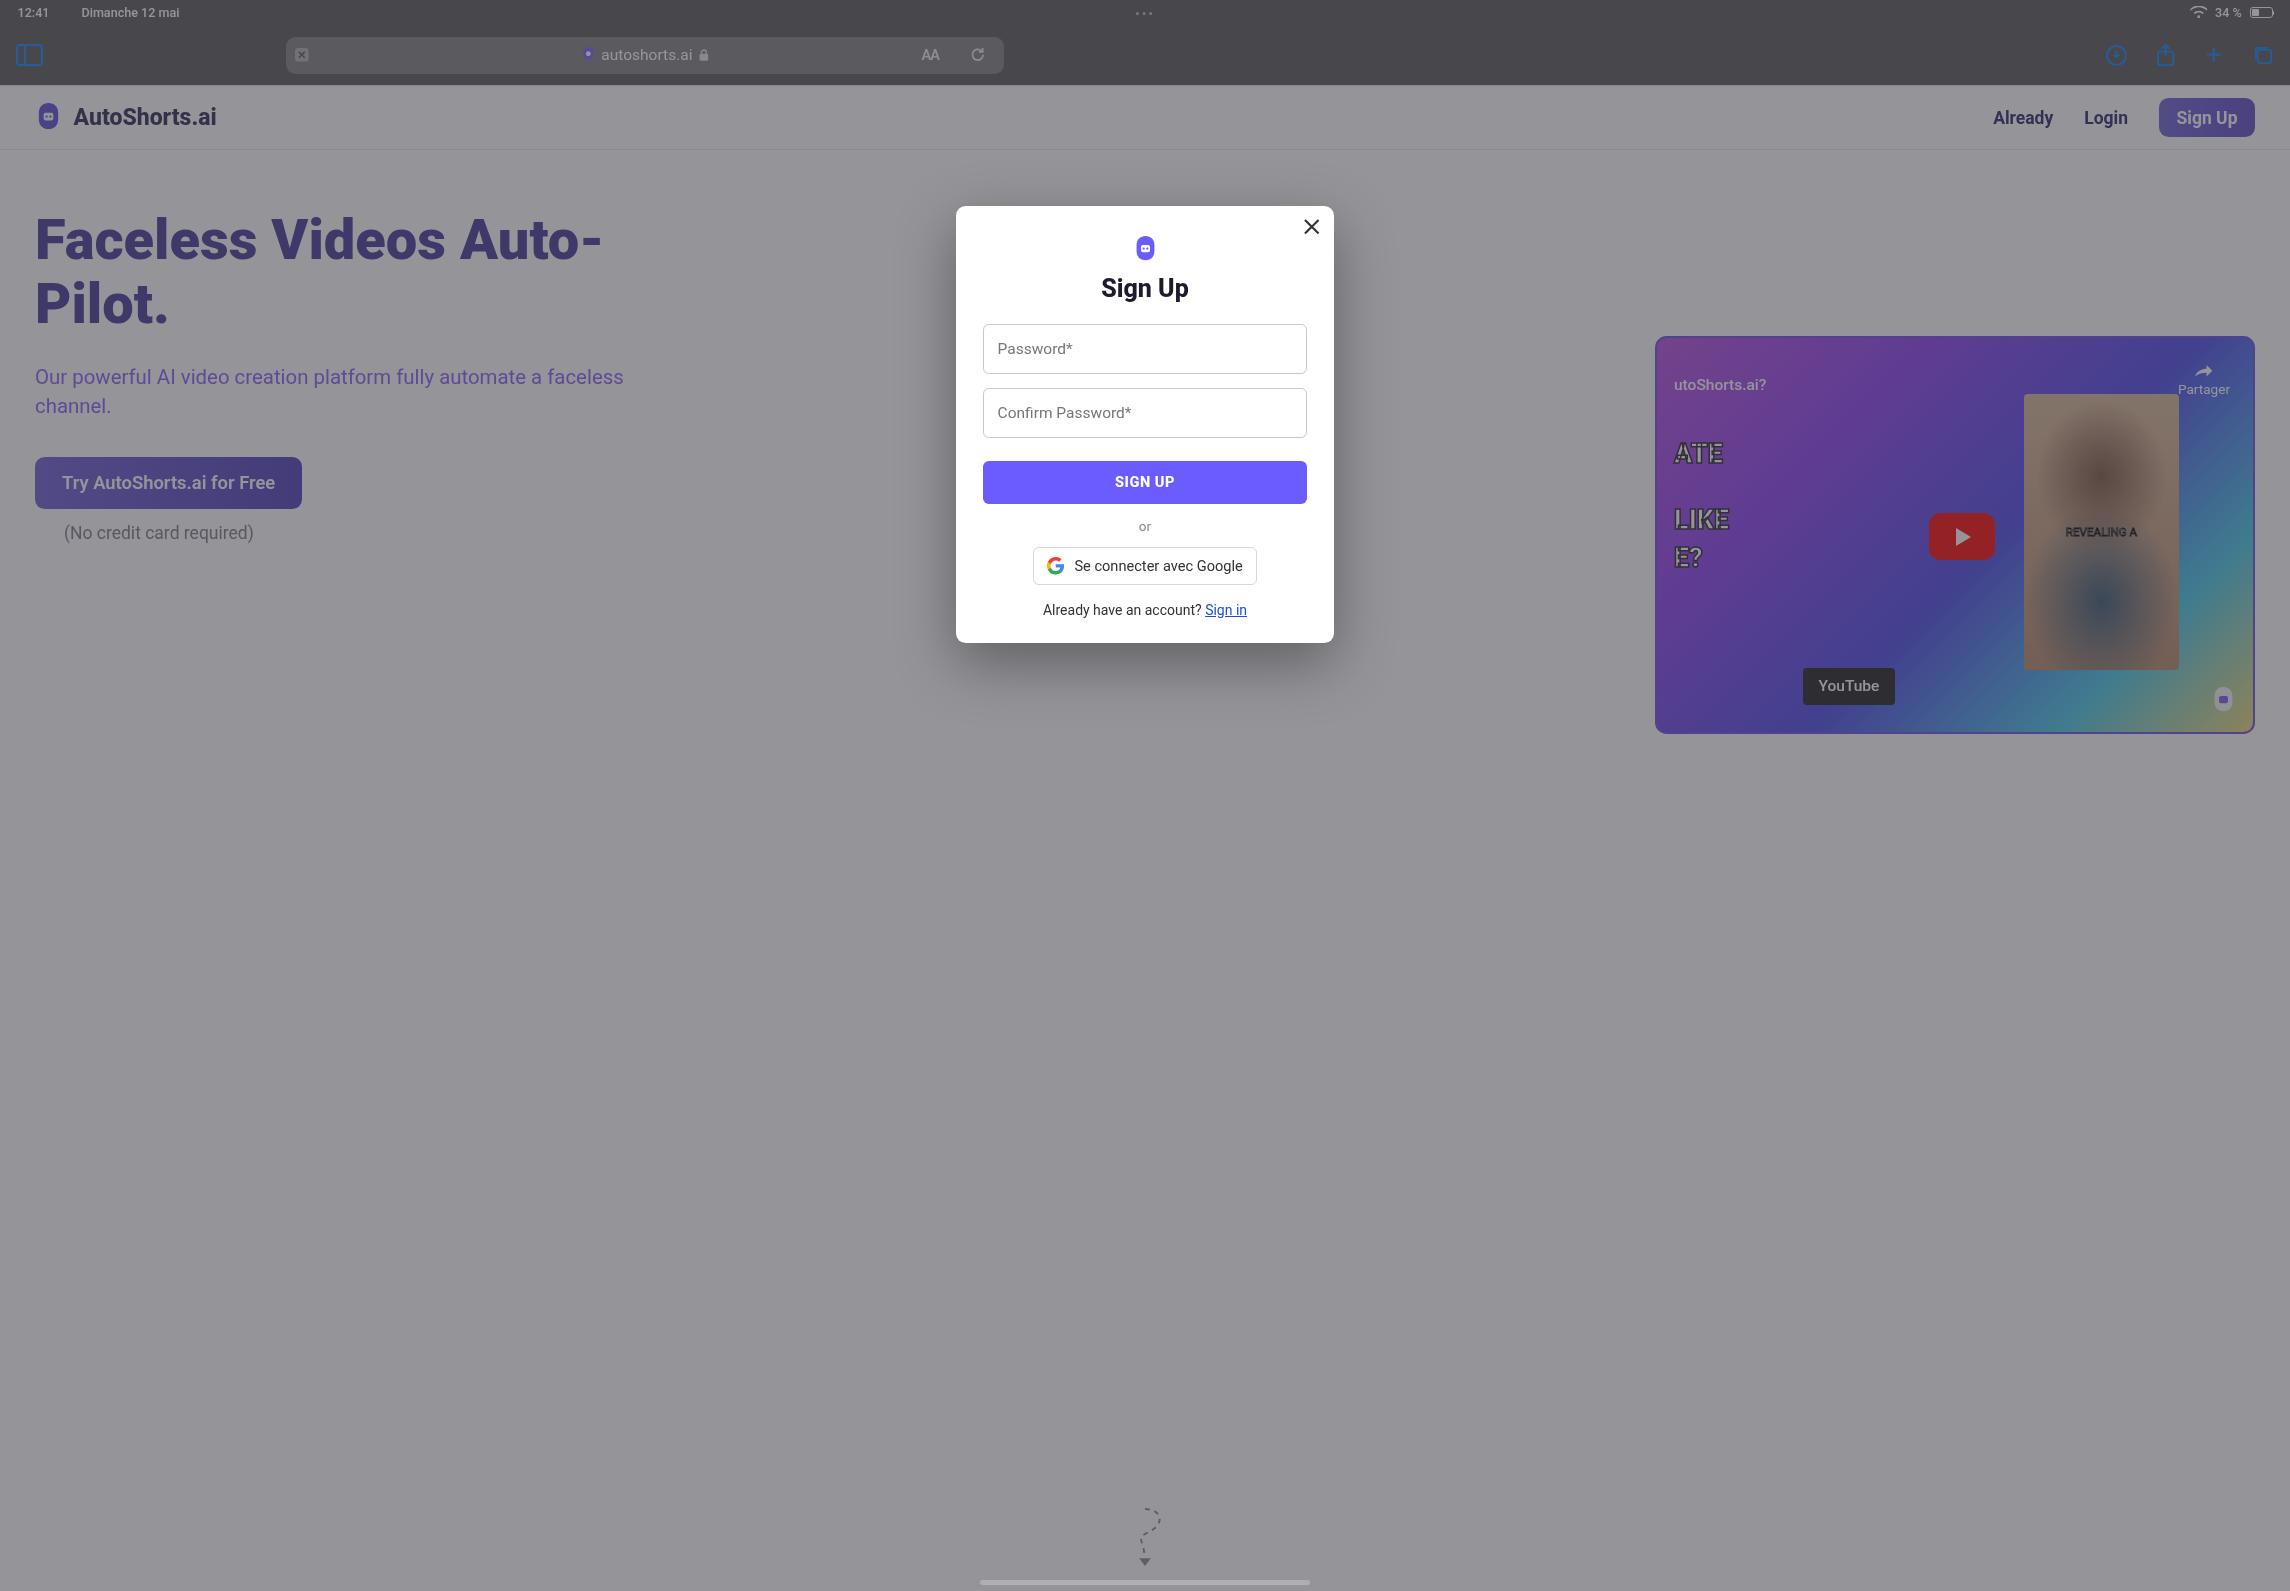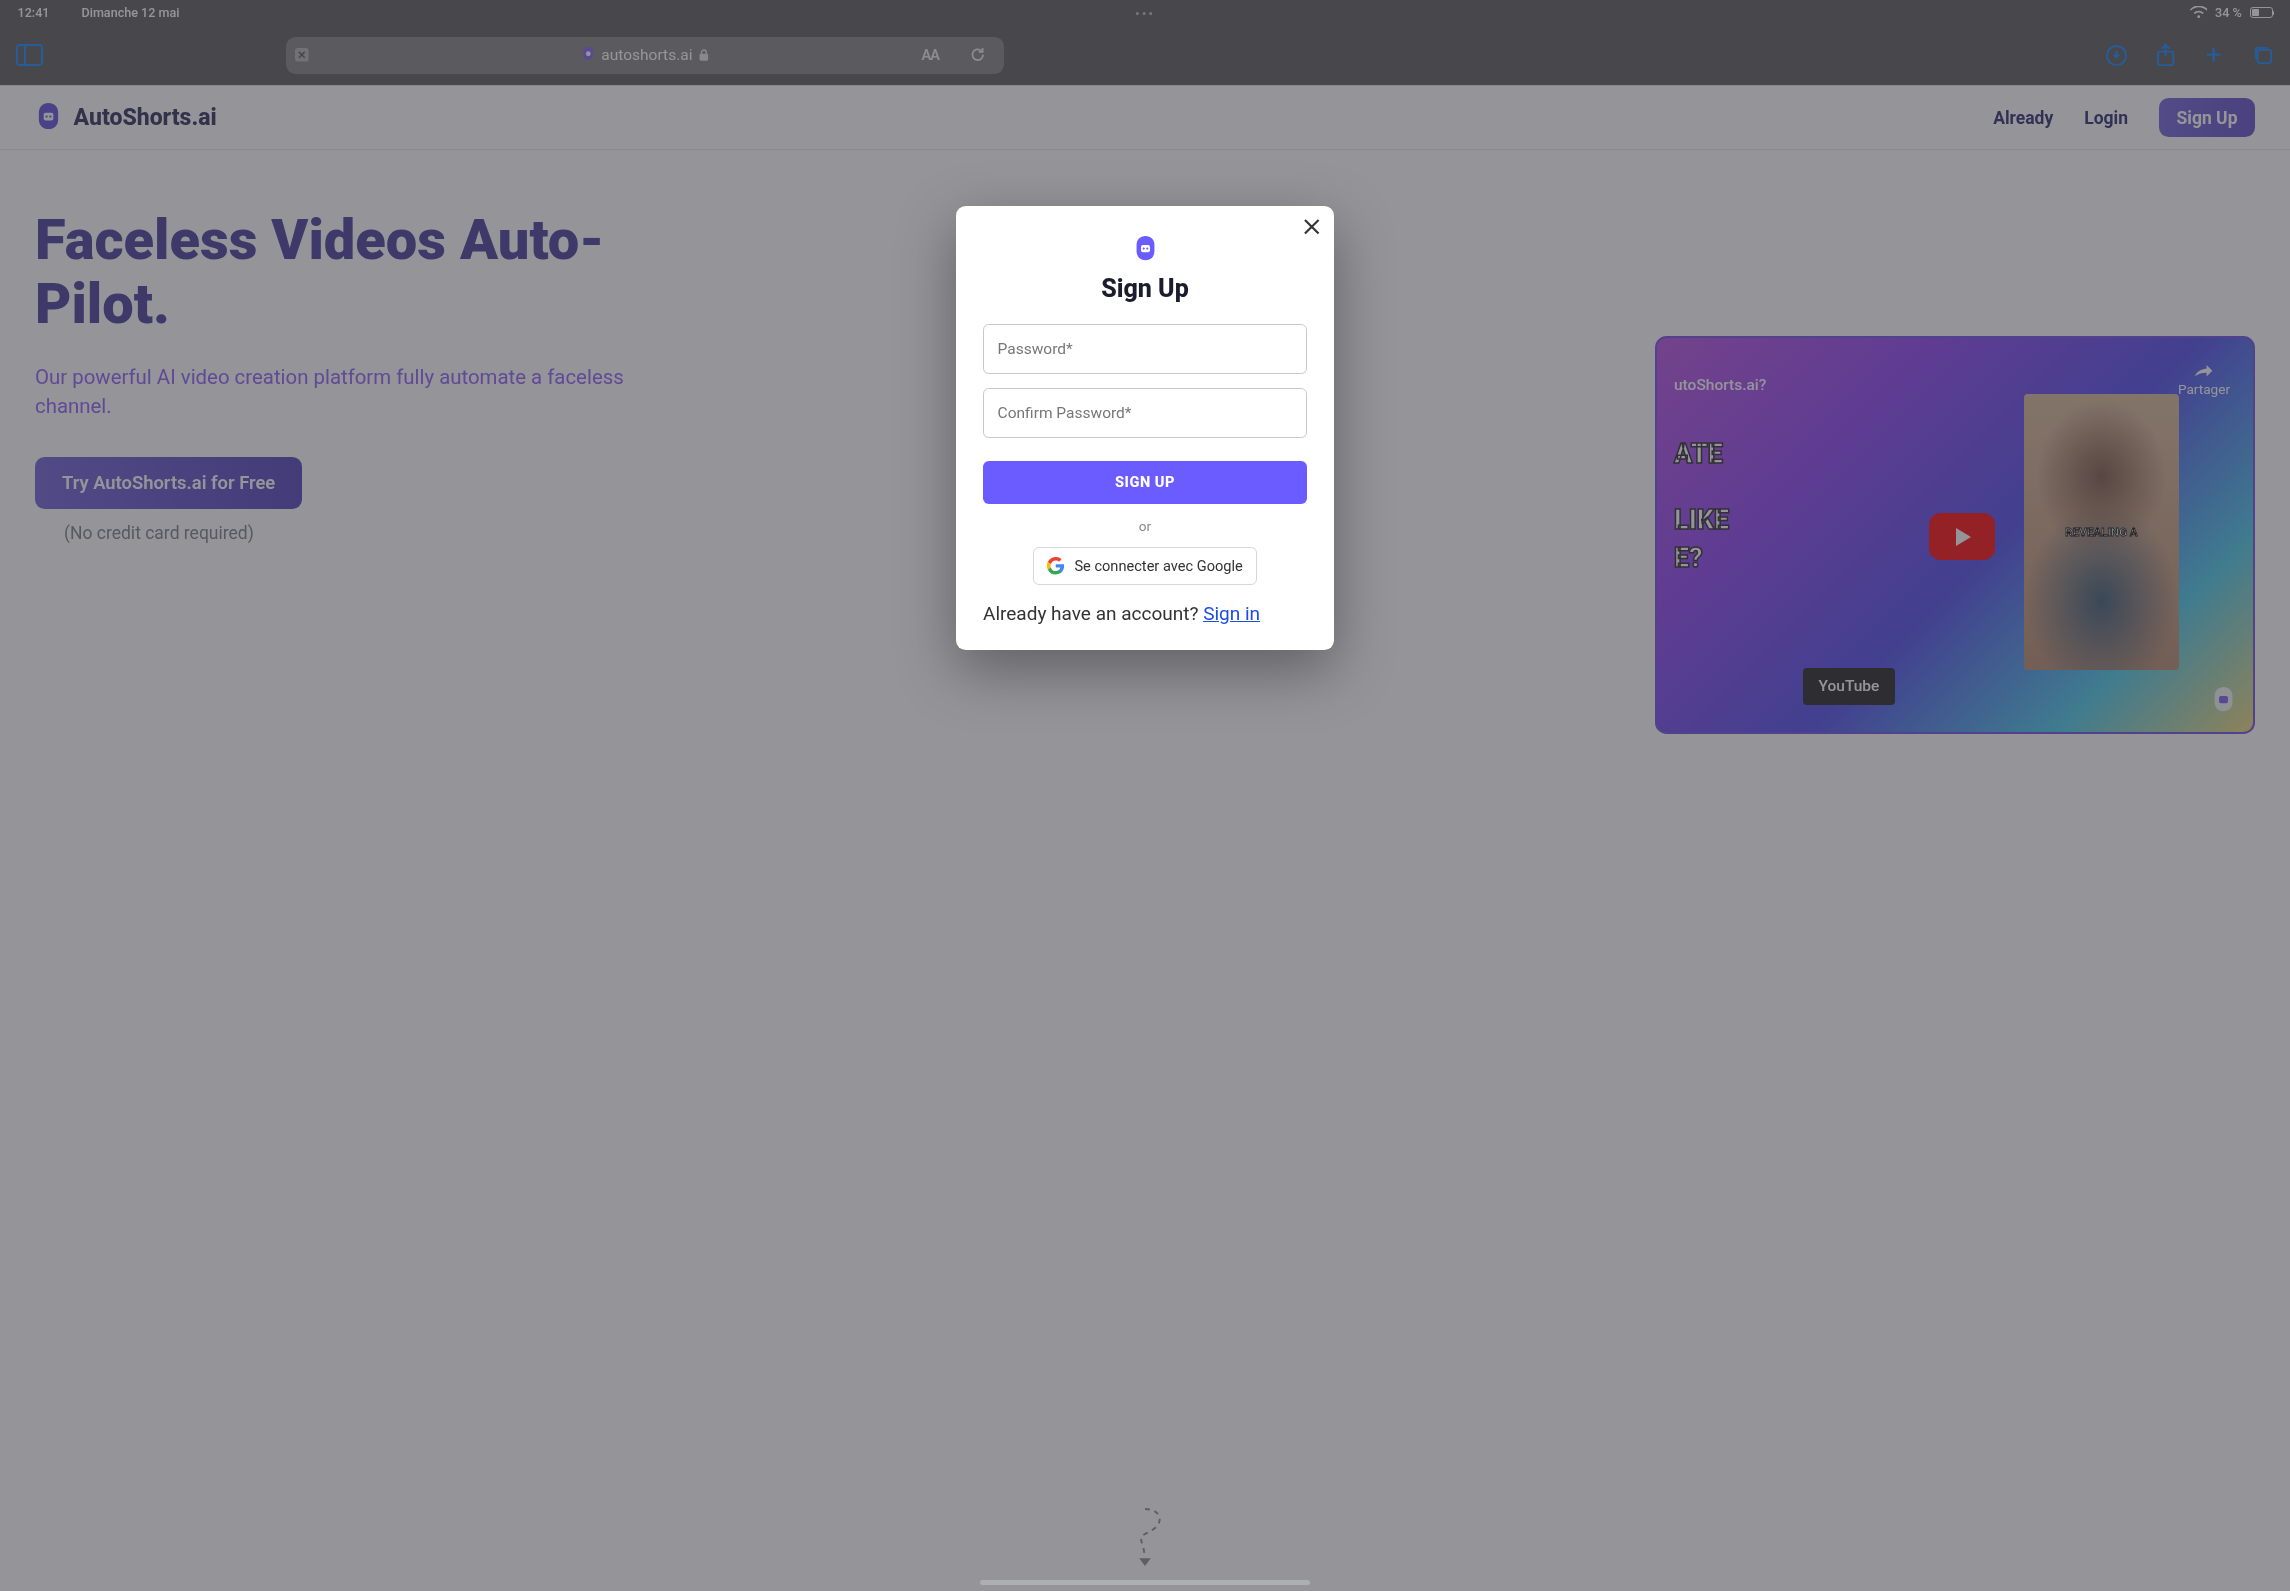--- a/index.html
+++ b/index.html
@@ -44,21 +44,21 @@
 .cta-note { margin-top: 13.6px; font-size: 17.5px; color: #7a7a86; margin-left: 29px; }
 
 .video-card { position: absolute; top: 186px; right: 35px; width: 600px; height: 398px; border-radius: 11.6px; background: linear-gradient(135deg, #b74ae0 0%, #8a3df0 28%, #4a45e8 55%, #44c8e8 80%, #f0d875 100%); border: 2.9px solid #6a4de0; overflow: hidden; }
 .video-overlay-text { position: absolute; left: 0; top: 37px; color: #fff; font-size: 27px; font-weight: 900; -webkit-text-stroke: 1.5px #222; line-height: 1.4; padding-left: 17px; }
 .yt-play { position: absolute; left: 272px; top: 175px; width: 66px; height: 47px; background: #ff0000; border-radius: 11.6px; display: flex; align-items: center; justify-content: center; }
 .yt-play::after { content: ""; border-left: 15.5px solid #fff; border-top: 9.7px solid transparent; border-bottom: 9.7px solid transparent; margin-left: 2.9px; }
 .yt-watch { position: absolute; left: 146px; bottom: 27px; background: #1c1c1c; color: #fff; padding: 9.7px 15.5px; border-radius: 3.9px; font-size: 15.5px; font-weight: 500; }
 .video-share { position: absolute; right: 23px; top: 23px; color: #fff; font-size: 13.6px; text-align: center; }
 .video-thumb { position: absolute; right: 74px; top: 56px; width: 155px; height: 276px; background: linear-gradient(180deg, #d9b896 0%, #b8896a 100%); border-radius: 3.9px; overflow: hidden; }
 .thumb-person { position: absolute; inset: 0; background: radial-gradient(ellipse 60% 40% at 50% 30%, #7a5440 0%, transparent 70%), radial-gradient(ellipse 70% 50% at 50% 75%, #3a5770 0%, transparent 70%); }
-.thumb-text { position: absolute; top: 50%; left: 50%; transform: translate(-50%, -50%); color: #fff; font-size: 11.6px; font-weight: 700; -webkit-text-stroke: 0.8px #000; white-space: nowrap; }
+.thumb-text { position: absolute; top: 50%; left: 50%; transform: translate(-50%, -50%); color: #fff; font-size: 11.6px; font-weight: 400; -webkit-text-stroke: 0.8px #000; white-space: nowrap; }
 
 .arrow-swirl { position: absolute; left: 50%; bottom: 19.4px; transform: translateX(-50%); }
 
 
 .dim { position: absolute; inset: 0; background: rgba(60,60,70,0.55); z-index: 10; }
 
 
 .modal { position: absolute; left: 50%; top: 206px; transform: translateX(-50%); width: 378px; background: #fff; border-radius: 9.7px; box-shadow: 0 19.4px 58px rgba(0,0,0,0.35); z-index: 20; padding: 21.3px 27px 25px; }
 .modal-close { position: absolute; right: 13.6px; top: 11.6px; font-size: 21.3px; color: #333; cursor: pointer; background: none; border: none; }
 .modal-logo { display: block; margin: 7.8px auto 9.7px; width: 25px; height: 29px; }
@@ -66,21 +66,21 @@
 .field-wrap { position: relative; margin-bottom: 13.6px; }
 .field-wrap.focused .field-label { color: #1a73e8; }
 .field-wrap.focused input { border: 1.9px solid #1a73e8; }
 .field-label { position: absolute; left: 9.7px; top: -7.8px; background: #fff; padding: 0 4.9px; font-size: 11.6px; color: #888; }
 .modal input { width: 100%; height: 50px; border: 1px solid #c7c7cf; border-radius: 5.8px; padding: 0 13.6px; font-size: 15.5px; color: #333; outline: none; }
 .modal input::placeholder { color: #777; }
 .submit-btn { width: 100%; height: 43px; background: #6b5cff; color: #fff; font-size: 14.6px; font-weight: 800; letter-spacing: 0.5px; border: none; border-radius: 5.8px; margin-top: 9.7px; cursor: pointer; }
 .or-text { text-align: center; color: #888; font-size: 13.6px; margin: 13.6px 0; }
 .google-btn { display: flex; align-items: center; justify-content: center; gap: 9.7px; margin: 0 auto; padding: 8.7px 13.6px; border: 1px solid #d6d6db; border-radius: 5.8px; background: #fff; cursor: pointer; font-size: 14.6px; color: #333; }
 .google-icon { width: 17.5px; height: 17.5px; }
-.already { text-align: left; font-size: 19px; color: #333; margin-top: 17.5px; }
+.already { text-align: center; font-size: 14px; color: #333; margin-top: 17.5px; }
 .already a { color: #1a4de0; text-decoration: underline; cursor: pointer; }
 
 
 .home-indicator { position: absolute; bottom: 5.8px; left: 50%; transform: translateX(-50%); width: 330px; height: 4.9px; background: #aeaeb5; border-radius: 2.9px; z-index: 30; }
 
 svg { display: block; }
 </style>
 </head>
 <body>
 

